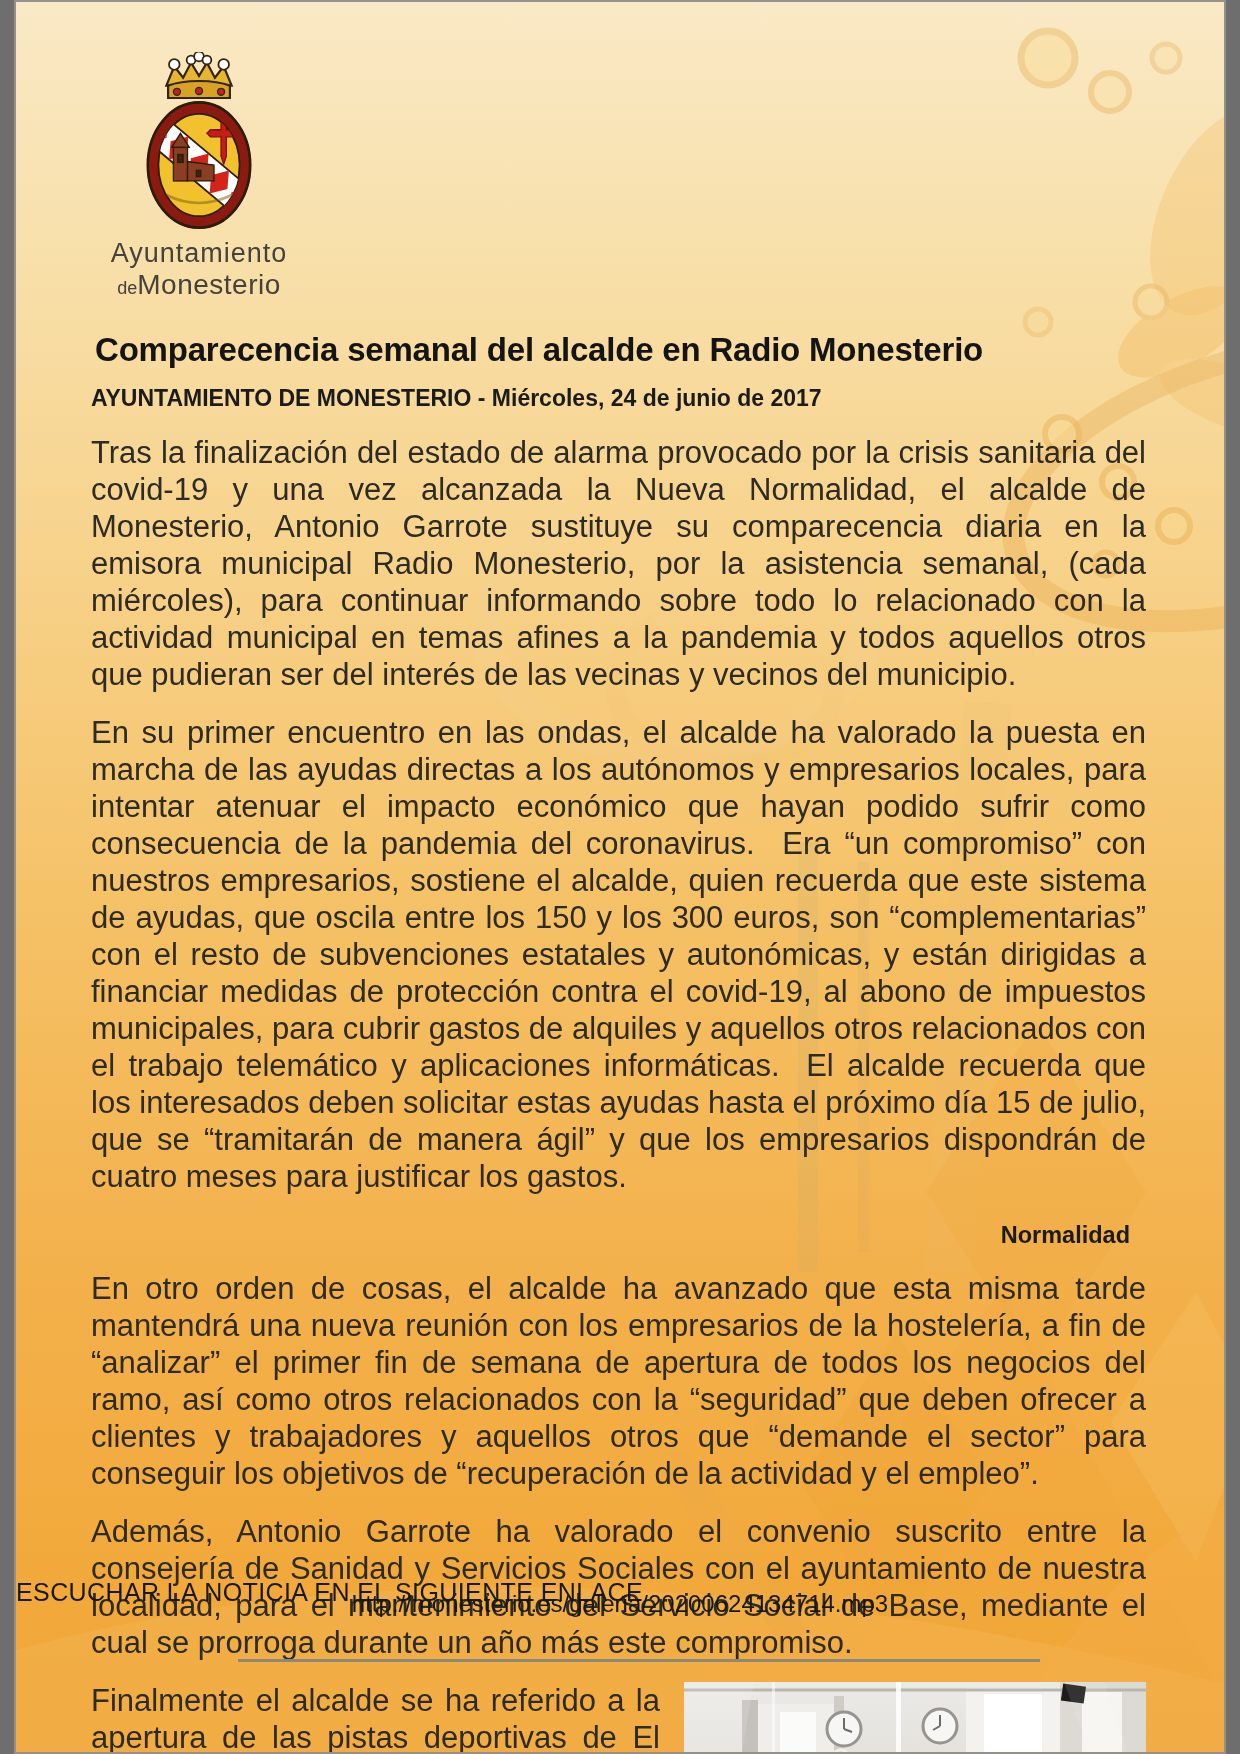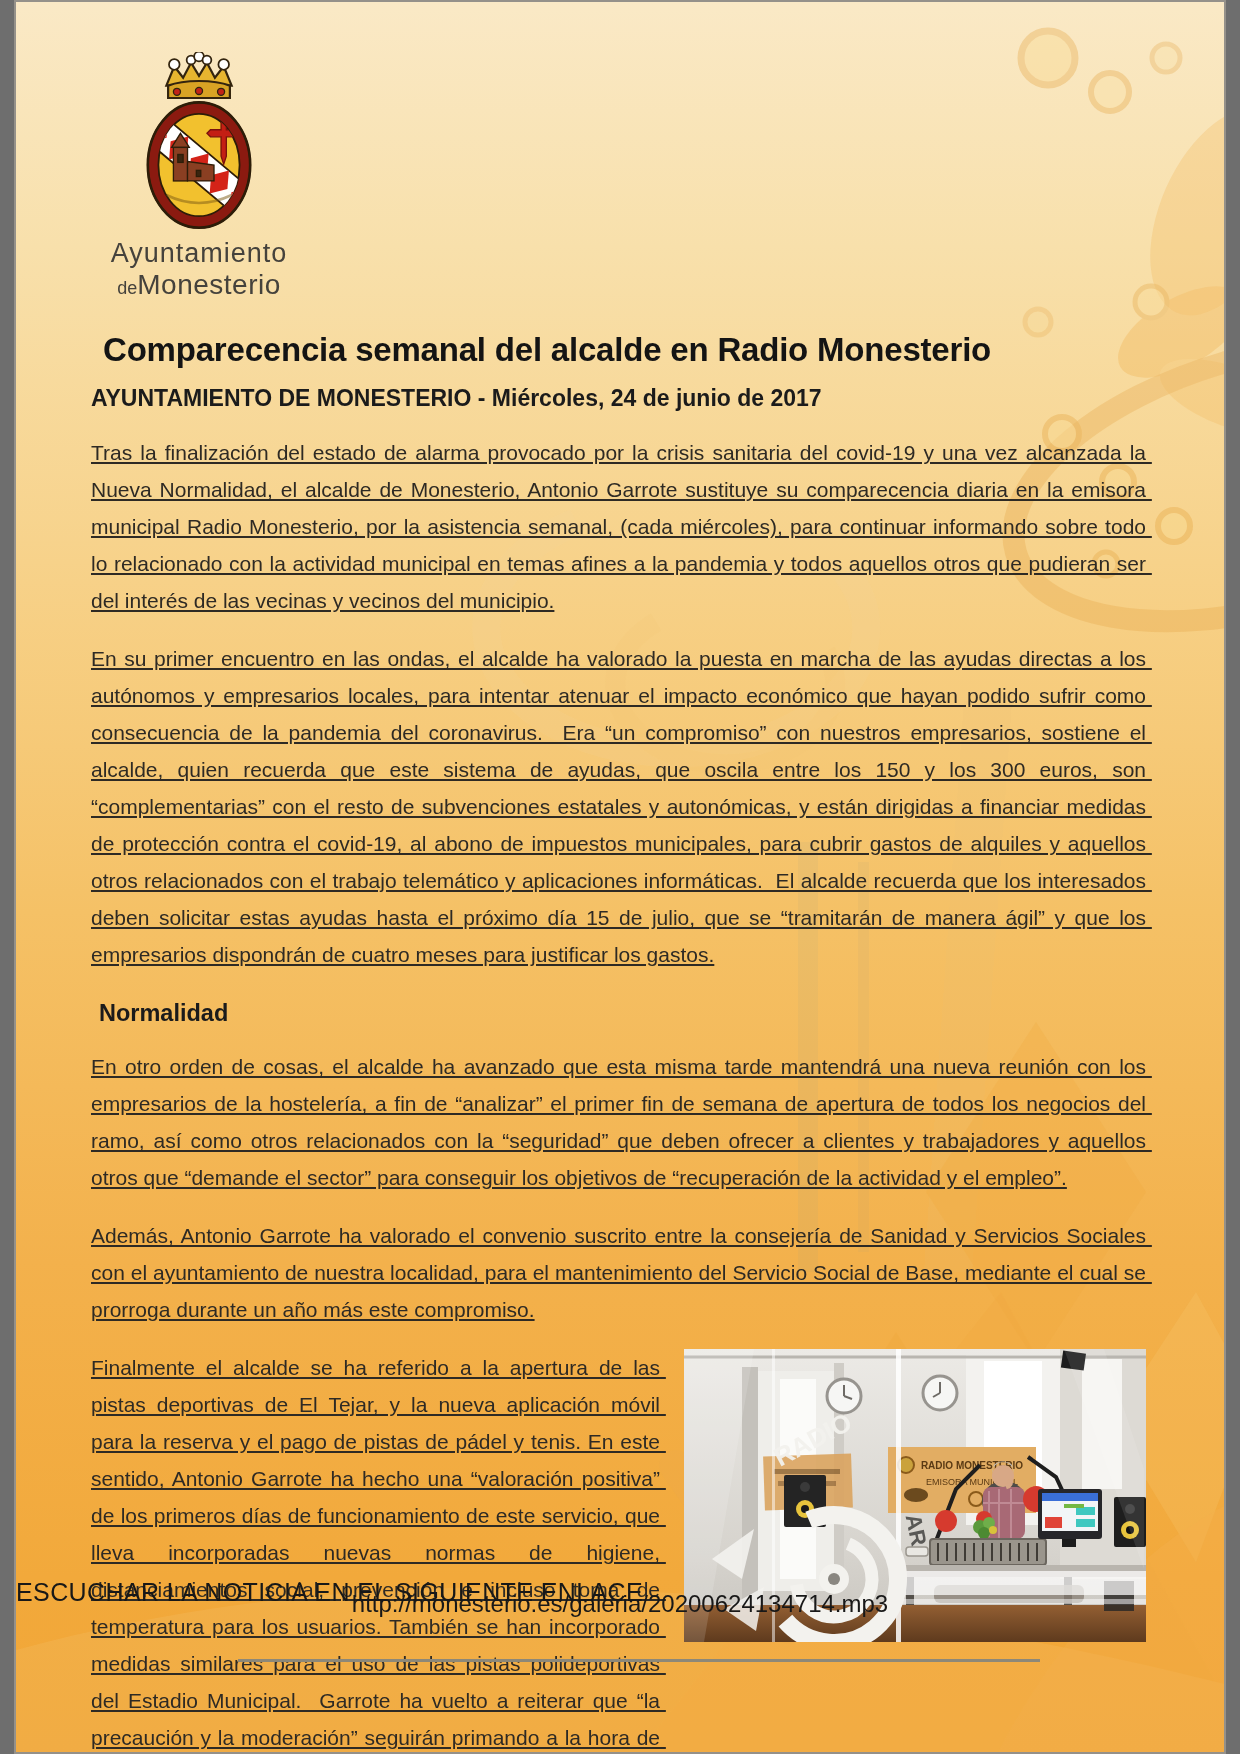--- a/index.html
+++ b/index.html
@@ -10,24 +10,24 @@
     font-family:"Liberation Sans",sans-serif;
   }
   .watermark{position:absolute;left:0;top:0;width:1240px;height:1754px;pointer-events:none;}
   .content{position:relative;padding:50px 78px 0 75px;}
   .logo-block{width:216px;text-align:center;}
   .crest{display:block;margin:0 auto;}
   .logo-name{color:#45423c;line-height:1.15;margin-top:4px;}
   .logo-line1{font-size:27px;letter-spacing:1px;}
   .logo-line2{font-size:28px;letter-spacing:.5px;}
   .logo-line2 .de{font-size:18px;letter-spacing:0;}
-  h1.title{font-size:33px;font-weight:bold;color:#141414;margin:30px 12px 16px;letter-spacing:-.2px;}
+  h1.title{font-size:33px;font-weight:bold;color:#141414;margin:30px 4px 16px;letter-spacing:-.2px;}
   h2.dateline{font-size:23px;font-weight:bold;color:#1b1b1b;margin:0 0 22px;}
-  .article p{font-size:21px;line-height:37px;color:#2e2a24;text-align:justify;margin:0 0 21px;white-space:pre-wrap;text-decoration:underline;}
-  h3.section{font-size:23.5px;font-weight:bold;color:#1b1b1b;margin:27px 8px 21px;}
+  .article p{font-size:31px;line-height:37px;color:#2e2a24;text-align:justify;margin:0 0 21px;white-space:pre-wrap;}
+  h3.section{font-size:23.5px;font-weight:bold;color:#1b1b1b;margin:27px 16px 21px;text-align:right;}
   .final-row{display:flex;gap:24px;align-items:flex-start;}
   .final-text{flex:1;min-width:0;}
   figure.photo{margin:0;flex:0 0 462px;width:462px;}
   figure.photo svg{display:block;}
   .listen{position:absolute;top:1576px;left:0;right:0;text-align:left;font-size:25px;color:#181818;letter-spacing:.4px;}
   .audio-url{position:absolute;top:1588px;left:0;right:0;text-align:center;font-size:24px;color:#181818;}
   .divider{position:absolute;top:1657px;left:222px;width:802px;height:3px;background:#8d8878;}
   .address{position:absolute;top:1669px;left:0;right:0;text-align:center;font-size:29px;color:#5a4936;letter-spacing:1.5px;white-space:pre-wrap;}
 </style>
 </head>

